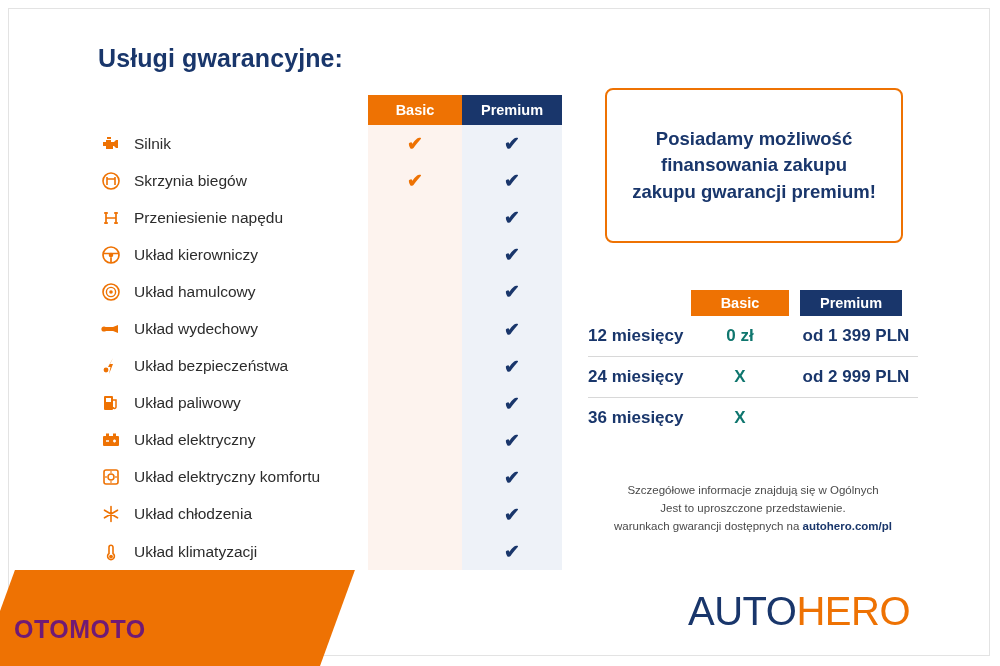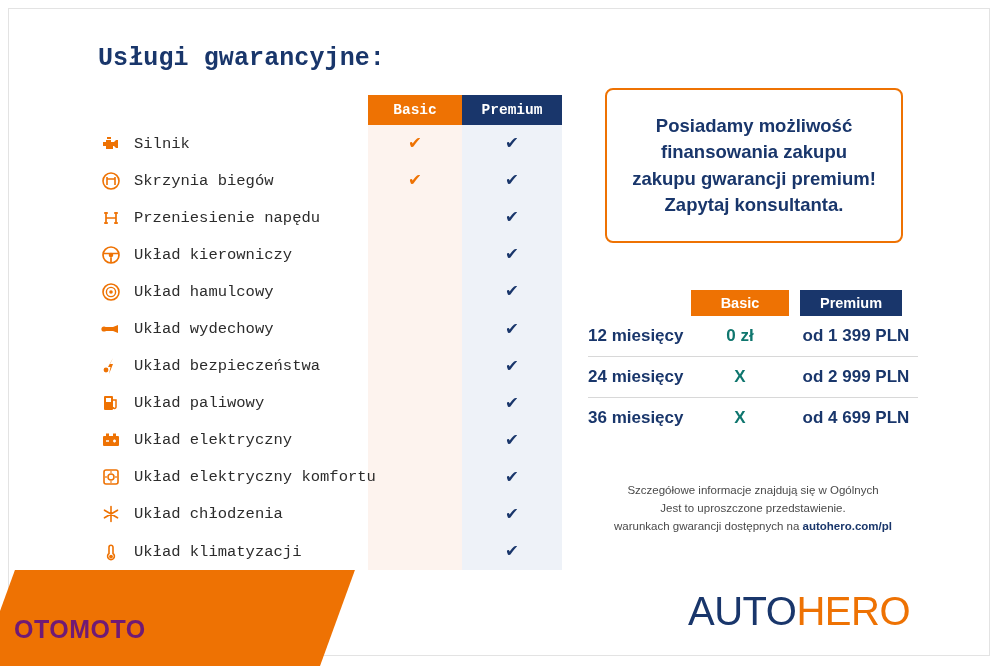--- a/index.html
+++ b/index.html
@@ -30,21 +30,20 @@
     border: 1px solid #e3e3e3;
     box-sizing: border-box;
   }
 
   
   .warranty {
     position: absolute;
     left: 96px;
     top: 44px;
     width: 466px;
-    font-family: Liberation Mono, monospace;
   }
   .warranty-title {
     font-size: 25px;
     font-weight: bold;
     color: #19366b;
     letter-spacing: 0.1px;
     margin: 0 0 22px 2px;
   }
   .table {
     position: relative;
@@ -435,21 +434,20 @@
         </div>
 
       </div>
     </div>
   </div>
 
   <div class="promo">
     <div>Posiadamy możliwość</div>
     <div>finansowania zakupu</div>
     <div>zakupu gwarancji premium!</div>
-    <div>Zapytaj konsultanta.</div>
   </div>
 
   <div class="pricing">
     <div class="pricing-head">
       <div class="ph basic">Basic</div>
       <div class="ph premium">Premium</div>
     </div>
 
     <div class="price-row">
       <span class="term">12 miesięcy</span>
@@ -457,21 +455,20 @@
       <span class="premium-val">od 1 399 PLN</span>
     </div>
     <div class="price-row">
       <span class="term">24 miesięcy</span>
       <span class="basic-val">X</span>
       <span class="premium-val">od 2 999 PLN</span>
     </div>
     <div class="price-row">
       <span class="term">36 miesięcy</span>
       <span class="basic-val">X</span>
-      <span class="premium-val">od 4 699 PLN</span>
     </div>
   </div>
 
   <div class="disclaimer">
     <div>Szczegółowe informacje znajdują się w Ogólnych</div>
     <div>Jest to uproszczone przedstawienie.</div>
     <div>
       <span>warunkach gwarancji dostępnych na </span><b>autohero.com/pl</b>
     </div>
   </div>

